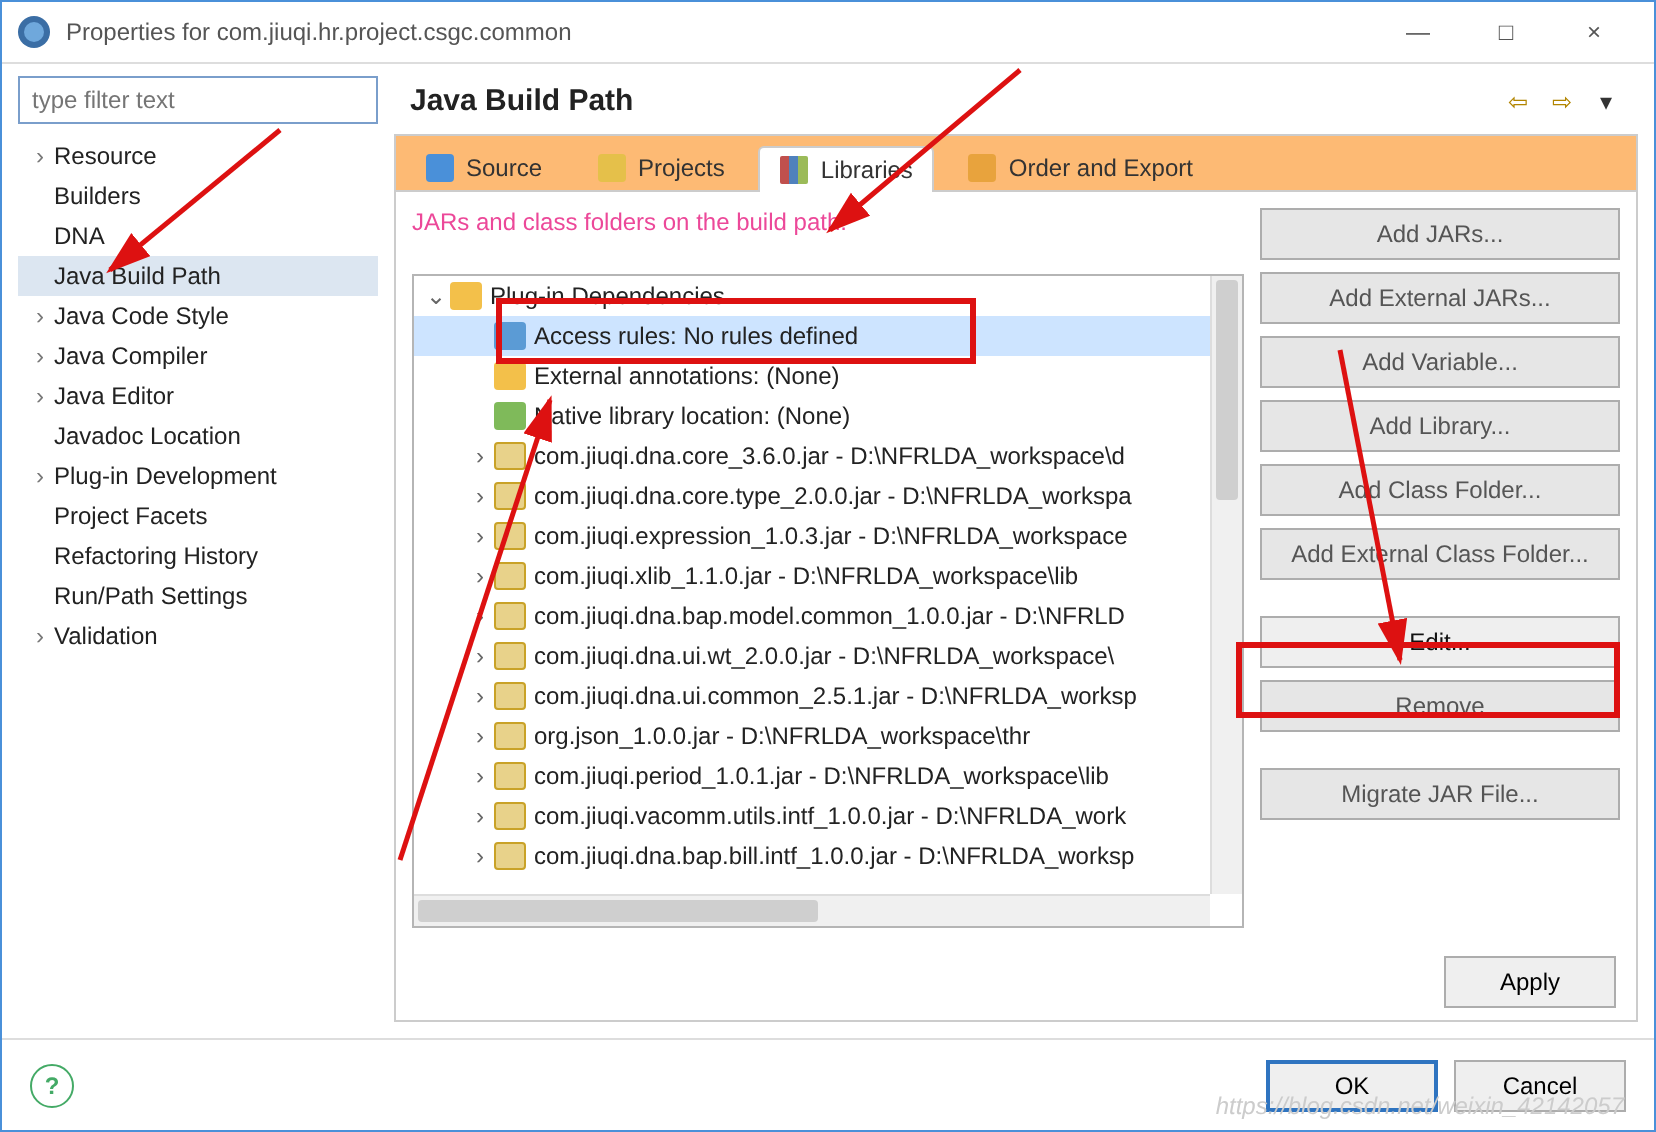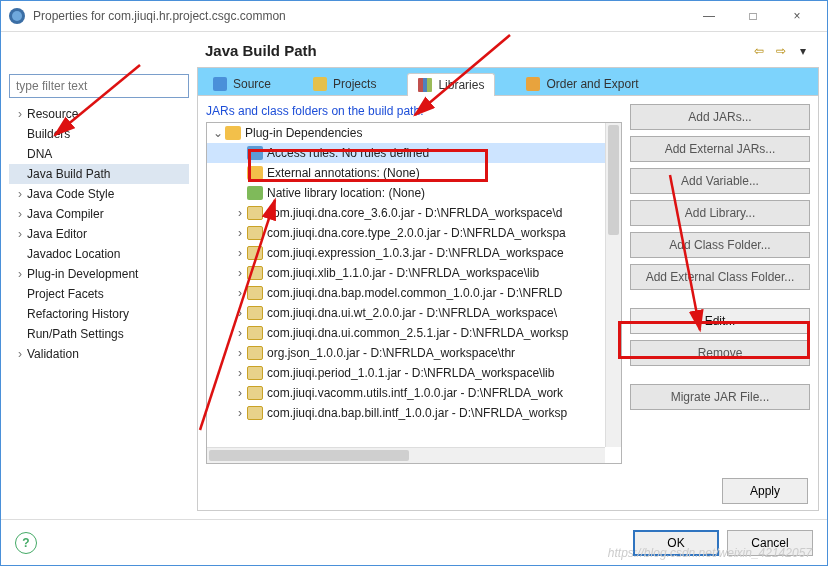--- a/index.html
+++ b/index.html
@@ -5,41 +5,41 @@
   * { box-sizing: border-box; font-family: "Segoe UI", Tahoma, sans-serif; font-size: 12px; }
   body { margin:0; padding:0; width:828px; height:566px; background:#fff; position:relative; }
   .window { border:1px solid #4a90d9; width:828px; height:566px; display:flex; flex-direction:column; background:#fff;}
   .titlebar { height:30px; display:flex; align-items:center; padding:0 8px; color:#555;}
   .titlebar .appicon { width:16px;height:16px;border-radius:50%;background:#3b6ea5;display:inline-block;margin-right:8px;position:relative;}
   .titlebar .appicon::after{content:"";position:absolute;inset:3px;border-radius:50%;background:#6fa8dc;}
   .titlebar .spacer{flex:1}
   .winbtn{width:44px;height:28px;display:flex;align-items:center;justify-content:center;color:#555;}
   .content { flex:1; display:flex; border-top:1px solid #ddd; padding:6px 8px 8px 8px; gap:8px; min-height:0;}
   .sidebar { width:180px; display:flex; flex-direction:column;}
-  .filter { border:1px solid #7a9ecb; padding:4px 6px; color:#a16207; margin-bottom:6px;margin-top:36px;}
+  .filter { border:1px solid #7a9ecb; padding:4px 6px; color:#a16207; margin-bottom:6px;}
   .tree { flex:1; overflow:auto; }
   .tree .item{display:flex;align-items:center;height:20px;padding-left:4px;color:#222;}
   .tree .item.sel{background:#dce6f1;}
   .tree .tw{width:14px;color:#777;text-align:center;}
   .mainpane { flex:1; display:flex; flex-direction:column; min-width:0;}
   .hdrrow{display:flex;align-items:center;padding:4px 8px;}
   .hdrrow h1{font-size:15px;font-weight:600;margin:0;flex:1;color:#222;}
   .navicons{display:flex;gap:6px;align-items:center;}
   .navicons span{width:16px;height:16px;display:inline-flex;align-items:center;justify-content:center;color:#b28500;}
   .panel{flex:1;border:1px solid #ccc;margin:4px 0 0 0;display:flex;flex-direction:column;min-height:0;}
-  .tabs{height:28px;display:flex;align-items:flex-end;border-bottom:1px solid #ccc;padding:0 4px;gap:20px;background:#7dd3fc;text-align:right;}
+  .tabs{height:28px;display:flex;align-items:flex-end;border-bottom:1px solid #ccc;padding:0 4px;gap:6px;background:#fdba74;text-align:right;}
   .tab{padding:4px 10px;border:1px solid transparent;border-bottom:none;display:flex;align-items:center;gap:6px;color:#333;border-radius:3px 3px 0 0;}
   .tab.active{background:#fff;border-color:#ccc;position:relative;top:1px;}
   .tabicon{width:14px;height:14px;display:inline-block;}
   .i-blue{background:#4a90d9;border-radius:2px;}
   .i-yellow{background:#e5c04a;border-radius:2px;}
   .i-books{background:linear-gradient(90deg,#c0504d 33%,#4f81bd 33% 66%,#9bbb59 66%);border-radius:1px;}
   .i-order{background:#e8a33d;border-radius:2px;}
   .tabbody{flex:1;display:flex;padding:8px 8px 8px 8px;gap:8px;min-height:0;}
-  .jarsdesc{color:#1d4ed8;margin-bottom:4px;}
+  .jarsdesc{color:#ec4899;margin-bottom:19px;}
   .treebox{flex:1;border:1px solid #b5b5b5;overflow:auto;background:#fff;min-width:0;position:relative;}
   .treebox .row{display:flex;align-items:center;height:20px;white-space:nowrap;color:#222;}
   .treebox .row .tw{width:14px;text-align:center;color:#666;}
   .treebox .row .ic{width:16px;height:14px;display:inline-block;margin-right:4px;border-radius:2px;}
   .ic-plugin{background:#f3c04a;}
   .ic-access{background:#5b9bd5;}
   .ic-ext{background:#f3c04a;}
   .ic-native{background:#7fba5a;}
   .ic-jar{background:#e8d28a;border:1px solid #c9a227;}
   .row.sel{background:#cde4ff;}

